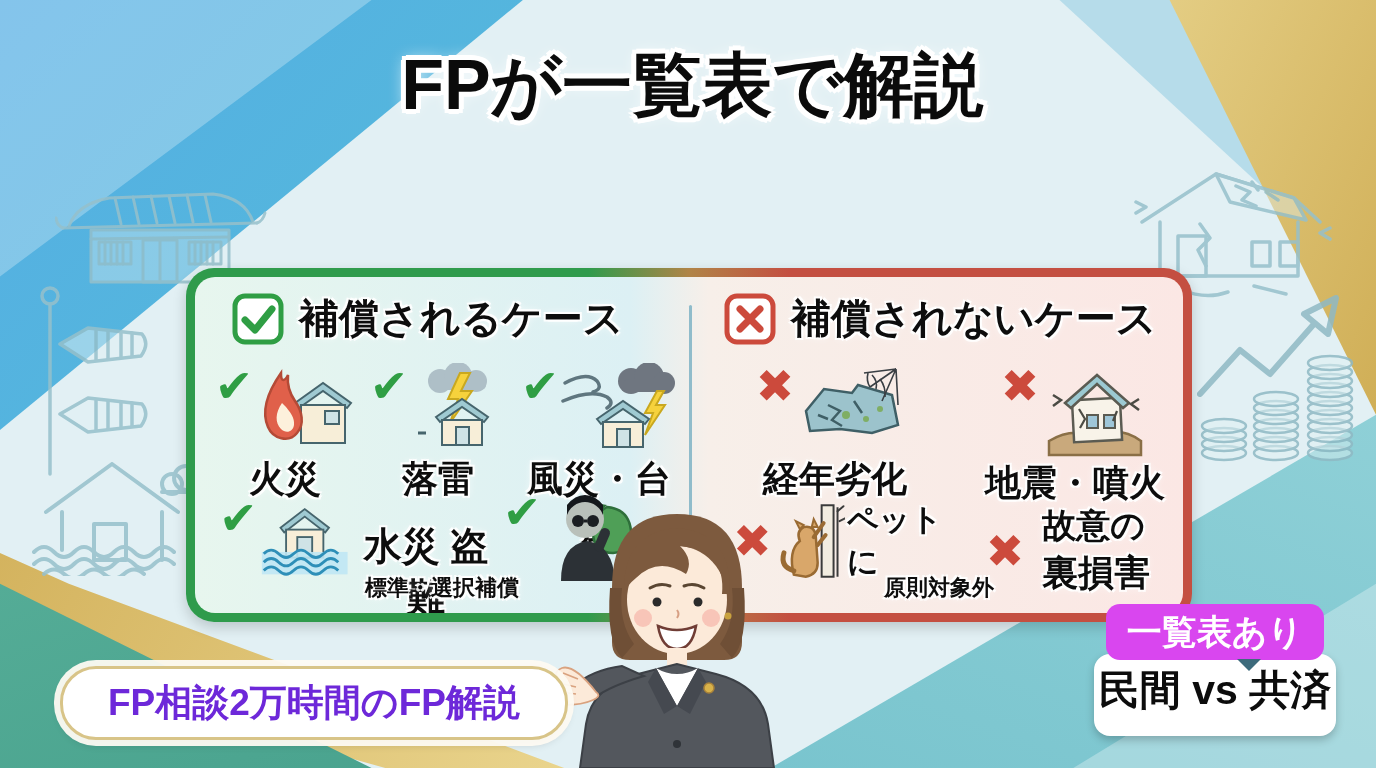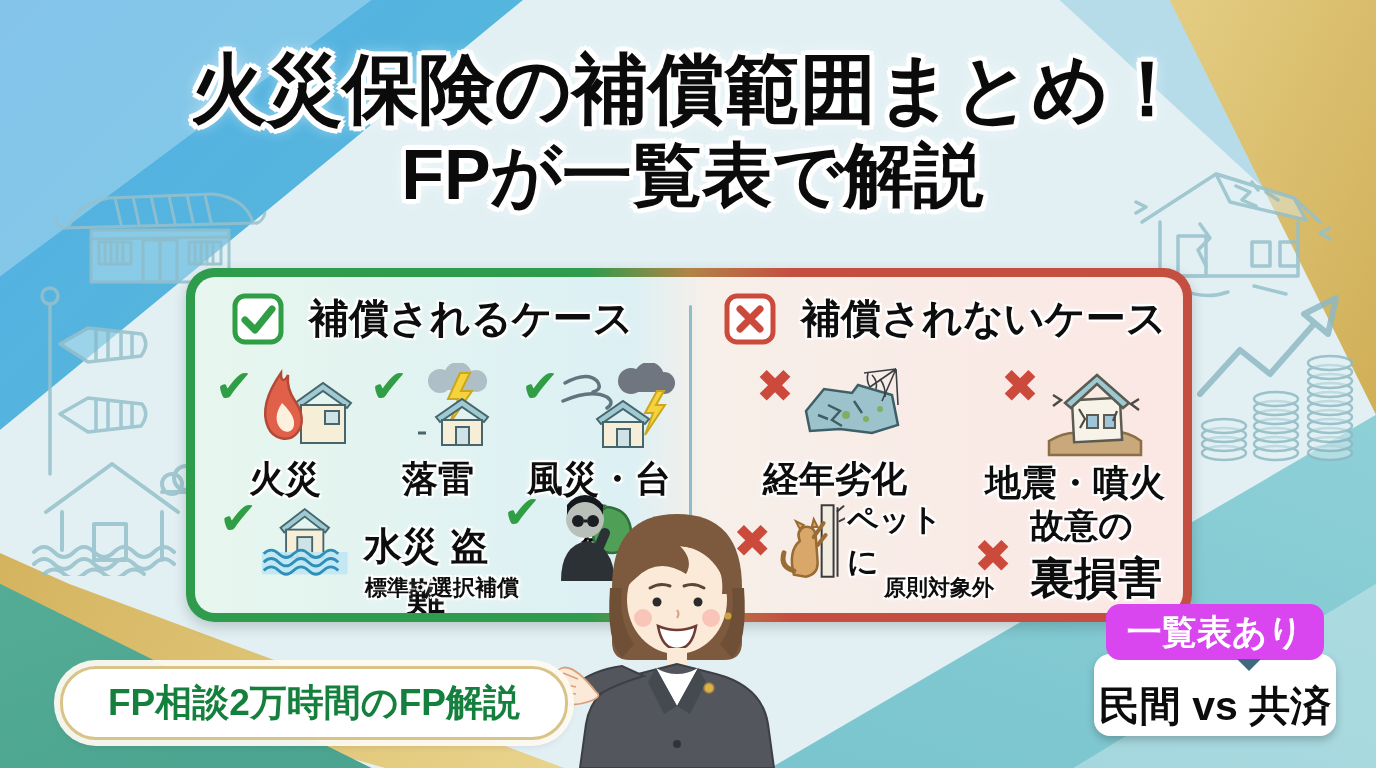--- a/index.html
+++ b/index.html
@@ -29,36 +29,36 @@
         -5px 0 0 #fff,5px 0 0 #fff,0 -5px 0 #fff,0 5px 0 #fff,0 0 16px rgba(255,255,255,.95);}
   .halo-s{text-shadow:-2px -2px 0 rgba(255,255,255,.9),2px -2px 0 rgba(255,255,255,.9),
         -2px 2px 0 rgba(255,255,255,.9),2px 2px 0 rgba(255,255,255,.9),0 0 8px rgba(255,255,255,.9);}
   
   .panel{left:186px;top:268px;width:1006px;height:354px;border-radius:28px;padding:9px;box-sizing:border-box;
          background:linear-gradient(90deg,#2f9b4c 0%,#2f9b4c 40%,#b08447 50%,#c44f41 60%,#c44f41 100%);
          box-shadow:0 5px 14px rgba(0,0,0,.18);z-index:10;}
   .panel-in{position:relative;width:100%;height:100%;border-radius:20px;overflow:hidden;
          background:linear-gradient(90deg,#e7f6ee 0%,#dcf0f4 44%,#f7efe9 52%,#fbe7e4 100%);}
   .divider{left:494px;top:28px;width:3px;height:258px;background:#8fbccb;border-radius:2px;}
-  .p-header{display:flex;align-items:center;gap:24px;font-size:40px;font-weight:900;color:#0d0d0d;}
+  .p-header{display:flex;align-items:center;gap:14px;font-size:40px;font-weight:900;color:#0d0d0d;}
   .p-label{font-size:36px;font-weight:900;color:#0d0d0d;text-align:center;}
   .mark{font-size:46px;font-weight:900;line-height:1;}
   .mark-check{color:#2f9e44;}
   .mark-cross{color:#cc4a3c;}
   .item{position:absolute;text-align:center;}
   .item .row{display:flex;align-items:flex-start;justify-content:center;gap:2px;}
   .p-footer{position:absolute;font-size:22px;font-weight:900;color:#0d0d0d;text-align:center;}
   
   .fp-badge{left:60px;top:666px;width:502px;height:68px;background:#fff;border:3px solid #d8c488;
          border-radius:36px;box-shadow:0 0 0 6px rgba(253,250,242,.95),0 4px 10px rgba(0,0,0,.18);
-         display:flex;align-items:center;justify-content:center;font-size:37px;font-weight:900;color:#15803d;z-index:40;}
+         display:flex;align-items:center;justify-content:center;font-size:37px;font-weight:900;color:#6d28d9;z-index:40;}
   .right-badge{left:1094px;top:604px;width:242px;height:134px;z-index:40;}
   .rb-white{position:absolute;left:0;right:0;top:50px;height:82px;background:#fff;border-radius:16px;
          box-shadow:0 4px 9px rgba(0,0,0,.22);display:flex;align-items:flex-end;justify-content:center;
-         font-size:41px;font-weight:900;color:#0c0c0c;padding-bottom:2px;box-sizing:border-box;z-index:1;}
+         font-size:41px;font-weight:900;color:#0c0c0c;padding-bottom:18px;box-sizing:border-box;z-index:1;}
   .rb-teal{position:absolute;left:12px;right:12px;top:0;height:56px;background:#d946ef;border-radius:14px;
          display:flex;align-items:center;justify-content:center;font-size:35px;font-weight:900;color:#fff;z-index:2;}
   .rb-teal::after{content:"";position:absolute;left:60%;bottom:-11px;border:12px solid transparent;
          border-top:12px solid #3d6b7c;border-bottom:0;}
   
   .lineart{z-index:1;opacity:.85;}
   .woman{z-index:30;}
 </style>
 </head>
 <body>
@@ -149,21 +149,20 @@
       <ellipse cx="138" cy="65" rx="22" ry="7"></ellipse>
       <ellipse cx="138" cy="56" rx="22" ry="7"></ellipse>
       <ellipse cx="138" cy="47" rx="22" ry="7"></ellipse>
       <ellipse cx="138" cy="38" rx="22" ry="7"></ellipse>
       <ellipse cx="138" cy="29" rx="22" ry="7"></ellipse>
       <ellipse cx="138" cy="20" rx="22" ry="7"></ellipse>
       <ellipse cx="138" cy="11" rx="22" ry="7"></ellipse>
   </svg>
 
   <div class="abs title halo">
-    <div class="l1">火災保険の補償範囲まとめ！</div>
     <div class="l2">FPが一覧表で解説</div>
   </div>
 
   <div class="abs panel">
     <div class="panel-in">
       <div class="abs divider"></div>
 
       <div class="abs p-header" style="left:36px;top:14px">
         <svg width="54" height="54" viewBox="0 0 54 54">
           <rect x="4" y="4" width="46" height="46" rx="10" fill="#fff" stroke="#2f9e44" stroke-width="5"></rect>
@@ -317,21 +316,21 @@
             <div class="p-label halo-s" style="font-size:31px;text-align:left">ペットに</div>
           </div>
         </div>
       </div>
 
       <div class="item" style="left:768px;top:226px;width:210px">
         <div class="row" style="align-items:center;gap:18px">
           <span class="mark mark-cross">✖</span>
           <div style="text-align:left">
             <div class="p-label halo-s" style="font-size:34px;text-align:left">故意の</div>
-            <div class="p-label halo-s" style="font-size:44px;text-align:left">裏損害</div>
+            <div class="p-label halo-s" style="font-size:36px;text-align:left">裏損害</div>
           </div>
         </div>
       </div>
 
       <div class="p-footer halo-s" style="left:500px;top:296px;width:488px">原則対象外</div>
     </div>
   </div>
 
   <svg class="abs woman" style="left:552px;top:492px" width="250" height="276" viewBox="0 0 250 276">
     <path d="M60 96 Q60 22 125 22 Q190 22 190 96 L190 150 Q190 168 172 168 L78 168 Q60 168 60 150 Z" fill="#7d5a3e"></path>

